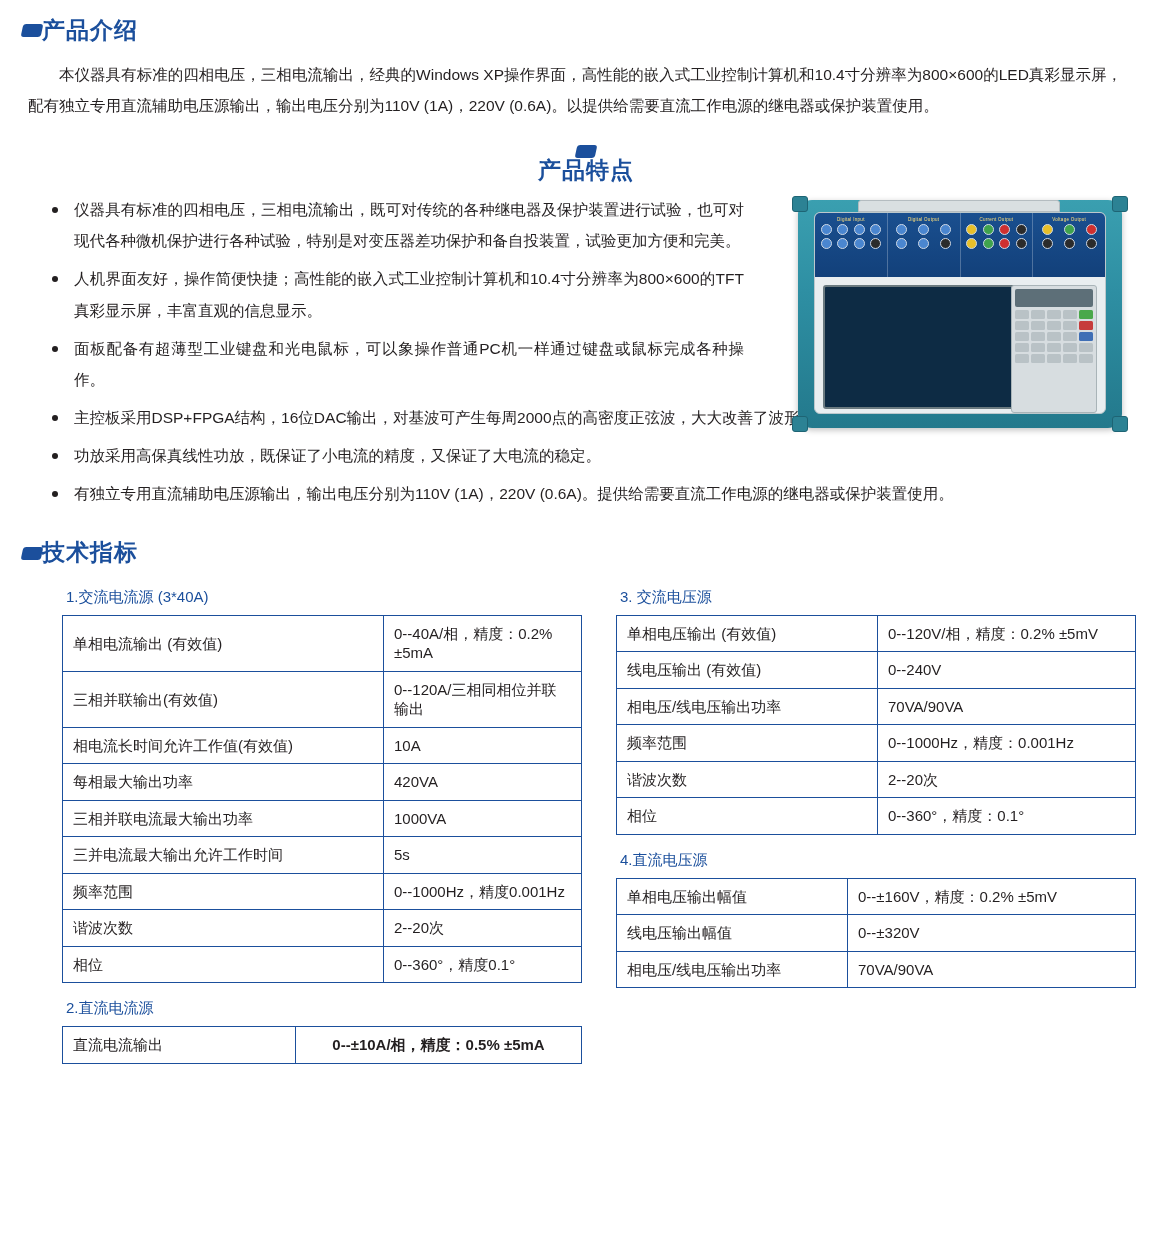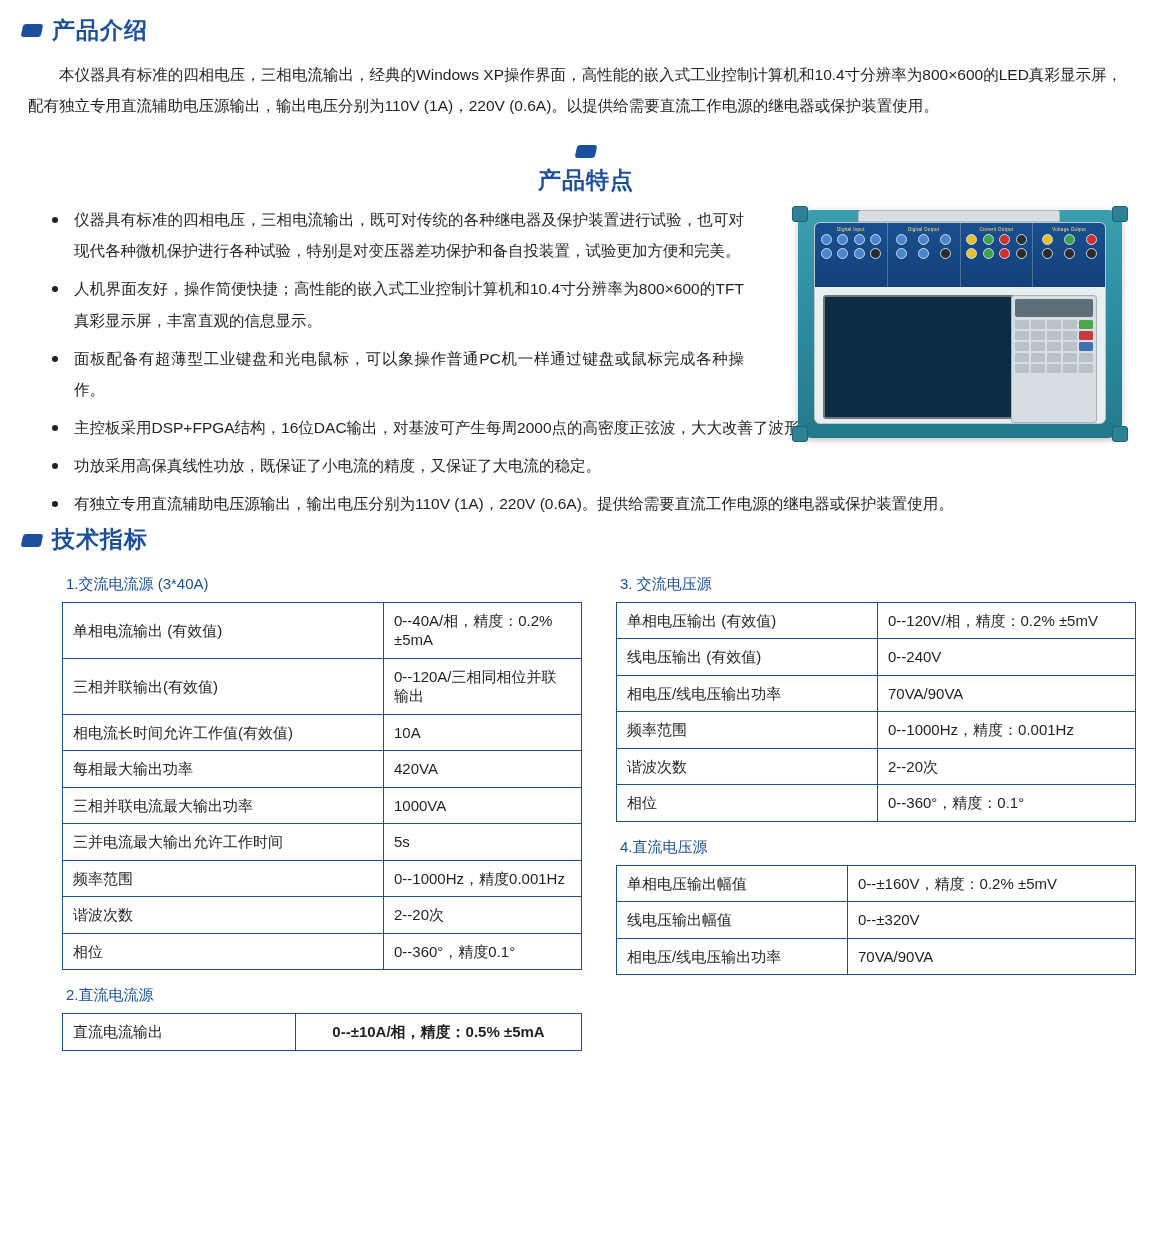--- a/index.html
+++ b/index.html
@@ -19,21 +19,20 @@
     position: relative;
     width: 1150px;
     height: 1248px;
     padding: 0;
   }
 
   
   .section-head {
     display: flex;
     align-items: center;
-    gap: 10px;
     margin: 0 0 0 14px;
     padding-left: 8px;
   }
   .head-marker {
     width: 20px;
     height: 13px;
     background: #1b4f9c;
     border-radius: 3px 3px 3px 3px;
     transform: skewX(-12deg);
     display: inline-block;
@@ -370,21 +369,21 @@
           </div>
         </div>
         <span class="corner" style="left:-6px;top:-4px;"></span>
         <span class="corner" style="right:-6px;top:-4px;"></span>
         <span class="corner" style="left:-6px;bottom:-4px;"></span>
         <span class="corner" style="right:-6px;bottom:-4px;"></span>
       </div>
     </div>
   </div>
 
-  <div class="section-head" style="margin-top:8px;">
+  <div class="section-head" style="margin-top:31px;">
     <span class="head-marker"></span>
     <span class="section-title">技术指标</span>
   </div>
 
   <div class="specs">
 
     <div class="col">
       <div class="spec-title">1.交流电流源 (3*40A)</div>
       <table class="spec">
         <tbody>

